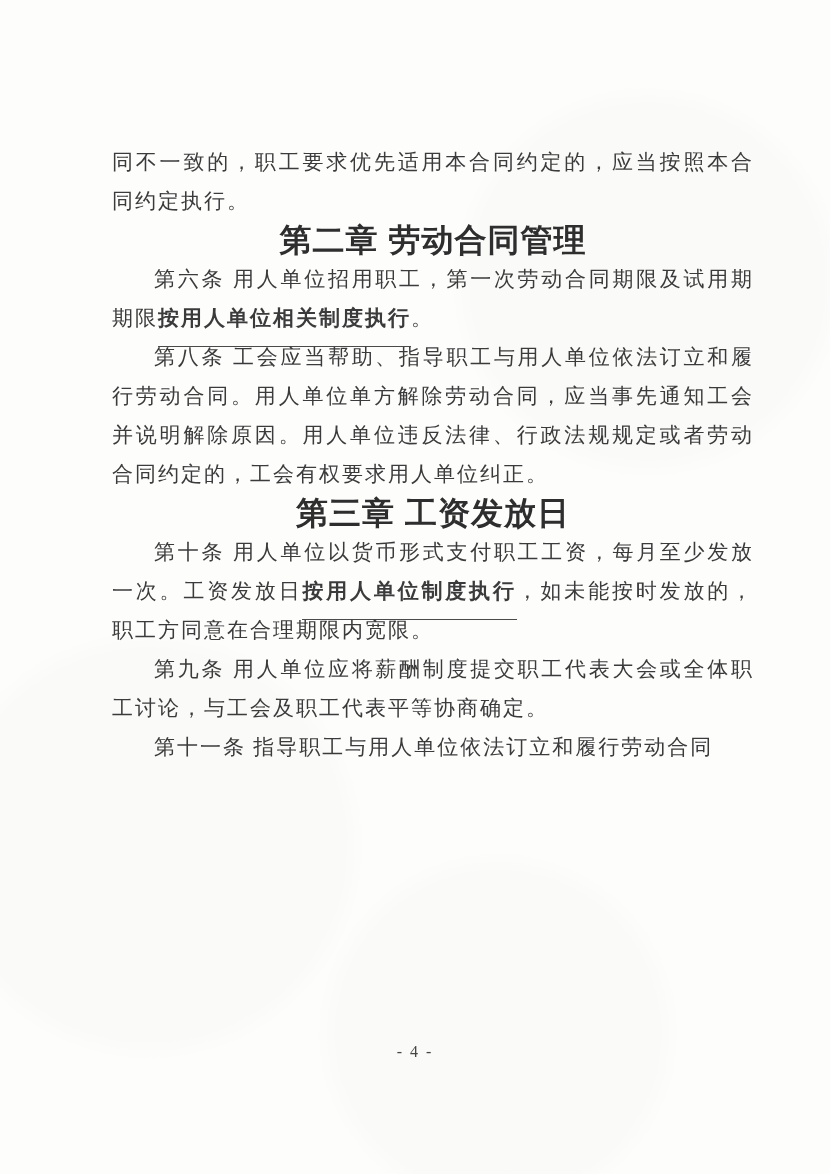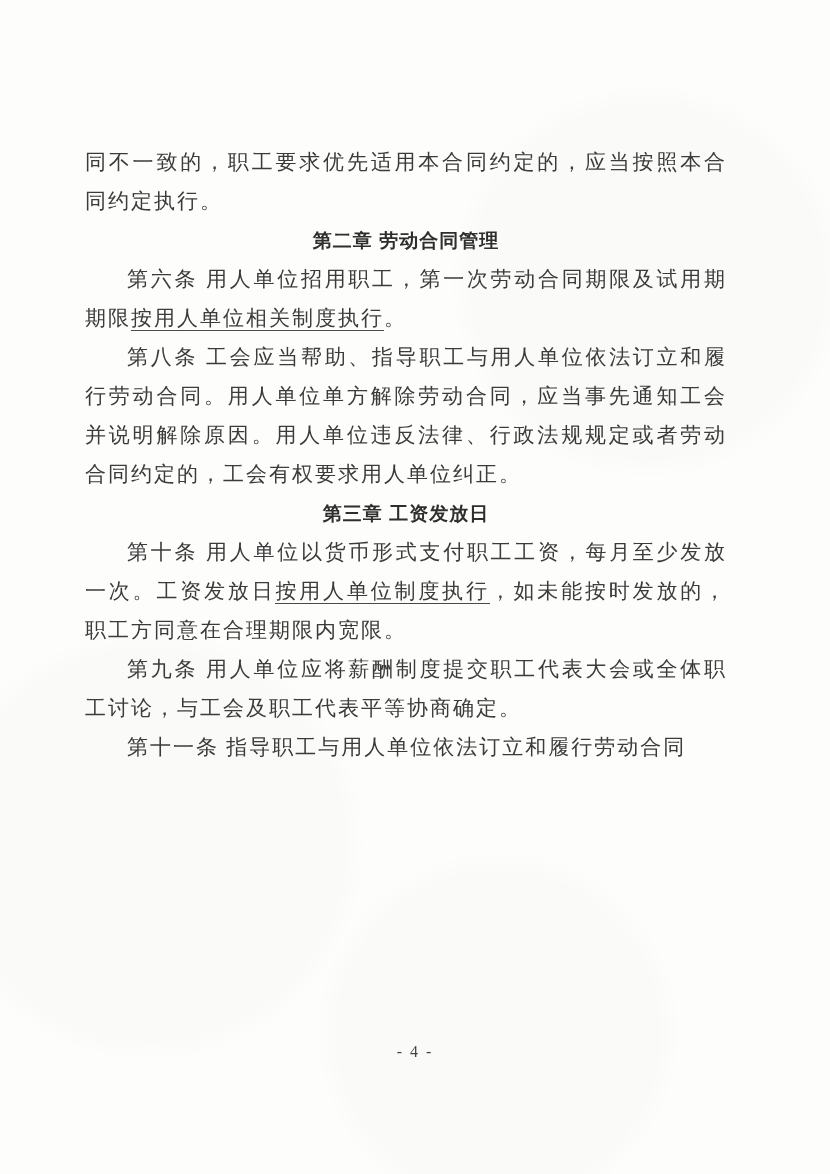--- a/index.html
+++ b/index.html
@@ -17,47 +17,48 @@
     background:
       radial-gradient(circle at 18% 72%, rgba(0,0,0,0.012) 0 18%, transparent 20%),
       radial-gradient(circle at 78% 24%, rgba(0,0,0,0.012) 0 16%, transparent 18%),
       radial-gradient(circle at 60% 88%, rgba(0,0,0,0.010) 0 14%, transparent 16%),
       #fdfdfc;
     font-family: "Liberation Serif", "DejaVu Serif", serif;
     color: #3b3b3b;
   }
   .content {
     position: absolute;
-    left: 85px;
+    left: 112px;
     top: 143px;
     width: 642px;
   }
   .para {
     margin: 0;
     font-size: 21px;
     line-height: 39px;
     letter-spacing: 2px;
     text-align: justify;
     text-justify: inter-ideograph;
     color: #3b3b3b;
   }
   .para.indent { text-indent: 2em; }
   .chapter-heading {
     margin: 0;
     font-family: "Liberation Sans", "DejaVu Sans", sans-serif;
     font-weight: 700;
-    font-size: 19px;
+    font-size: 32px;
     line-height: 39px;
     letter-spacing: 1px;
     text-align: center;
     color: #2e2e2e;
   }
   .u {
     border-bottom: 1.4px solid #4a4a4a;
-    padding-bottom: 0;
+    padding-bottom: 16px;
+    font-weight: bold;
   }
   .page-footer {
     position: absolute;
     left: 0;
     top: 1043px;
     width: 830px;
     text-align: center;
     font-family: "Liberation Serif", "DejaVu Serif", serif;
     font-size: 16px;
     letter-spacing: 2px;

